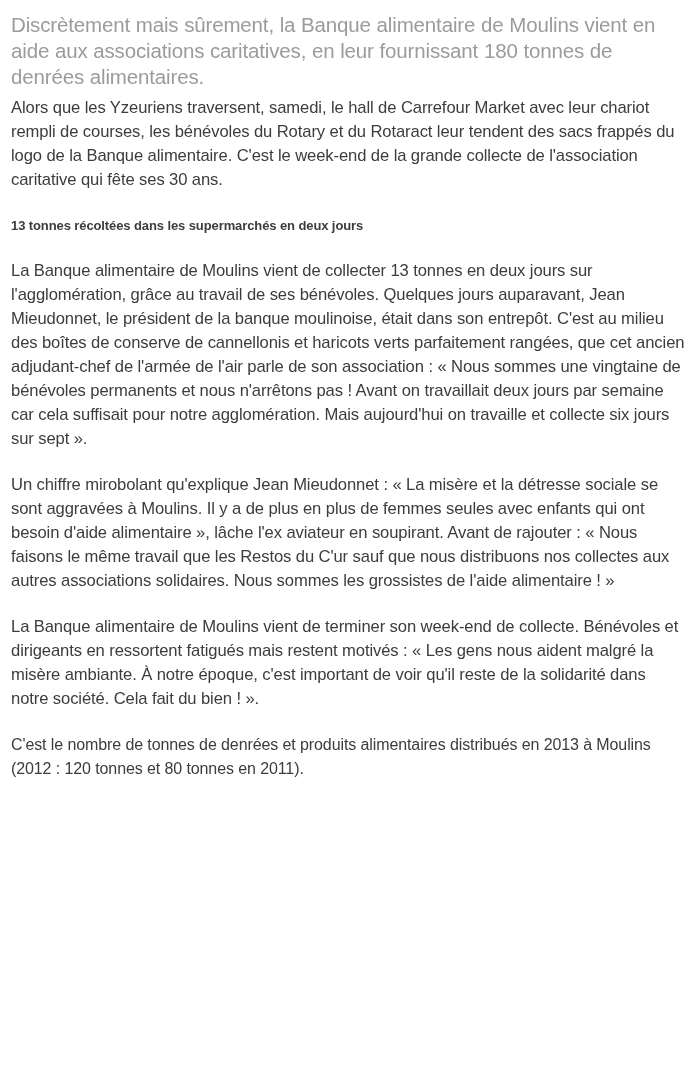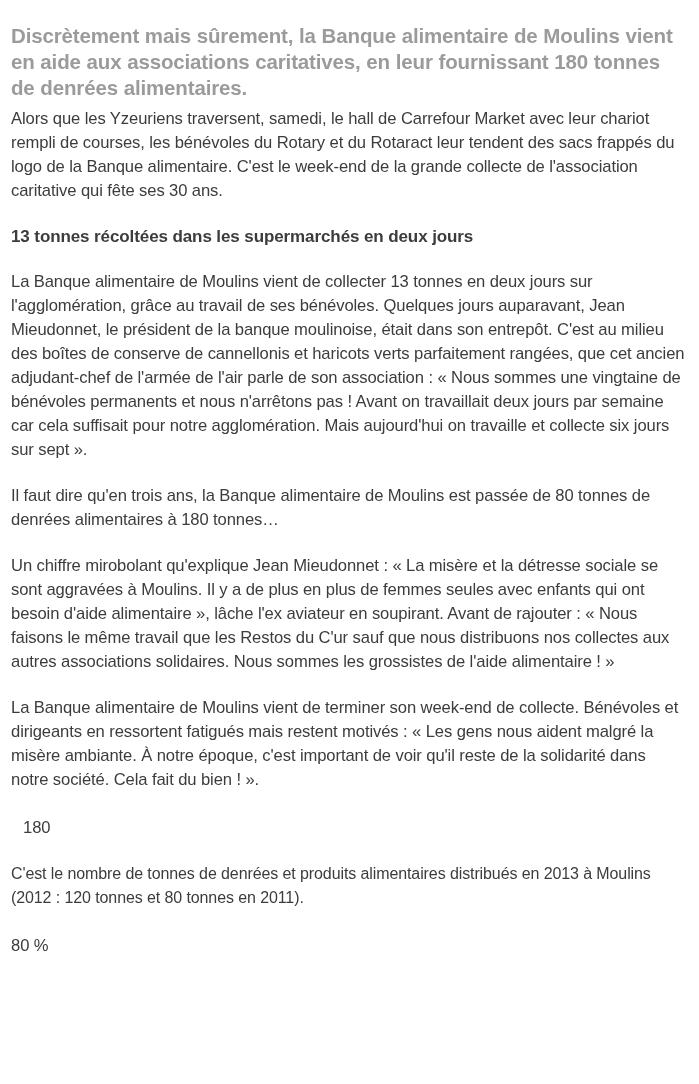--- a/index.html
+++ b/index.html
@@ -15,34 +15,34 @@
     -webkit-font-smoothing: antialiased;
   }
   .article {
     box-sizing: border-box;
     width: 699px;
     padding: 12px 12px 0 11px;
   }
 
   
   .headline {
-    margin: 11px 0 6px 0;
+    margin: 0 0 6px 0;
     color: #9b9b9b;
     font-size: 20.5px;
-    font-weight: bold;
+    font-weight: normal;
     line-height: 26px;
     letter-spacing: -0.15px;
     word-spacing: 0.2px;
   }
 
   
   .subhead {
     margin: 22px 0 0 0;
     color: #3c3c3c;
-    font-size: 17px;
+    font-size: 13px;
     font-weight: bold;
     line-height: 23px;
     letter-spacing: -0.1px;
   }
 
   
   .para {
     margin: 22px 0 0 0;
     color: #3c3c3c;
     font-size: 16.6px;
@@ -82,26 +82,23 @@
 <div class="article">
 
   <h1 class="headline">Discrètement mais sûrement, la Banque alimentaire de Moulins vient en aide aux associations caritatives, en leur fournissant 180 tonnes de denrées alimentaires.</h1>
 
   <p class="para lead-gap">Alors que les Yzeuriens traversent, samedi, le hall de Carrefour Market avec leur chariot rempli de courses, les bénévoles du Rotary et du Rotaract leur tendent des sacs frappés du logo de la Banque alimentaire. C'est le week-end de la grande collecte de l'association caritative qui fête ses 30 ans.</p>
 
   <h2 class="subhead">13 tonnes récoltées dans les supermarchés en deux jours</h2>
 
   <p class="para">La Banque alimentaire de Moulins vient de collecter 13 tonnes en deux jours sur l'agglomération, grâce au travail de ses bénévoles. Quelques jours auparavant, Jean Mieudonnet, le président de la banque moulinoise, était dans son entrepôt. C'est au milieu des boîtes de conserve de cannellonis et haricots verts parfaitement rangées, que cet ancien adjudant-chef de l'armée de l'air parle de son association : « Nous sommes une vingtaine de bénévoles permanents et nous n'arrêtons pas ! Avant on travaillait deux jours par semaine car cela suffisait pour notre agglomération. Mais aujourd'hui on travaille et collecte six jours sur sept ».</p>
 
-  <p class="para">Il faut dire qu'en trois ans, la Banque alimentaire de Moulins est passée de 80 tonnes de denrées alimentaires à 180 tonnes…</p>
 
   <p class="para">Un chiffre mirobolant qu'explique Jean Mieudonnet : « La misère et la détresse sociale se sont aggravées à Moulins. Il y a de plus en plus de femmes seules avec enfants qui ont besoin d'aide alimentaire », lâche l'ex aviateur en soupirant. Avant de rajouter : « Nous faisons le même travail que les Restos du C'ur sauf que nous distribuons nos collectes aux autres associations solidaires. Nous sommes les grossistes de l'aide alimentaire ! »</p>
 
   <p class="para">La Banque alimentaire de Moulins vient de terminer son week-end de collecte. Bénévoles et dirigeants en ressortent fatigués mais restent motivés : « Les gens nous aident malgré la misère ambiante. À notre époque, c'est important de voir qu'il reste de la solidarité dans notre société. Cela fait du bien ! ».</p>
 
-  <p class="figure-value">180</p>
 
   <p class="figure-desc">C'est le nombre de tonnes de denrées et produits alimentaires distribués en 2013 à Moulins (2012 : 120 tonnes et 80 tonnes en 2011).</p>
 
-  <p class="figure-value flush">80 %</p>
 
 
 </div>
 
 </body></html>

